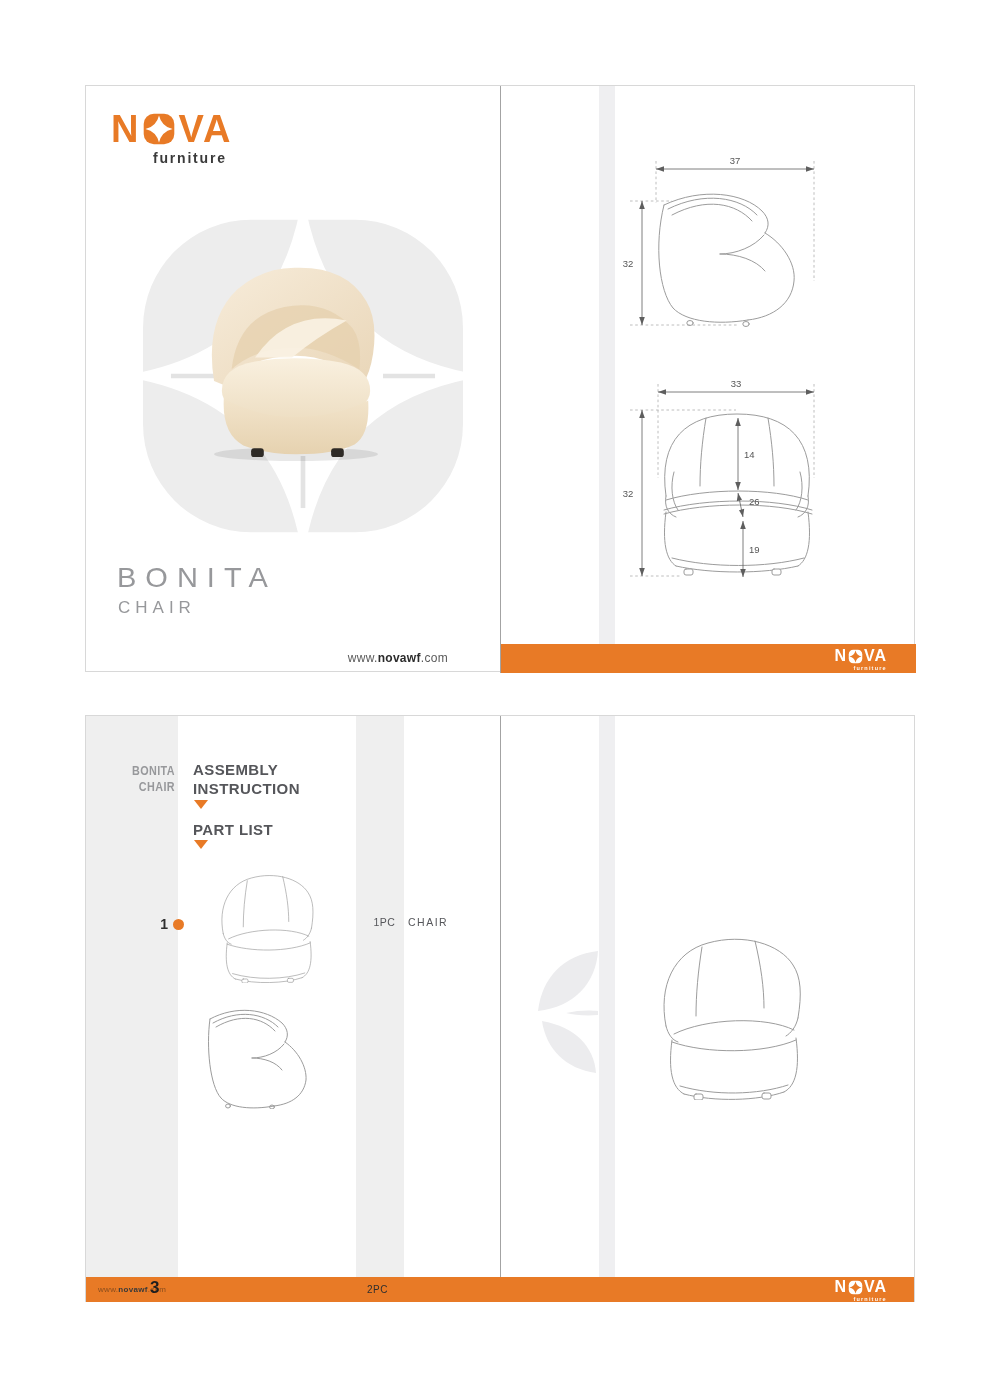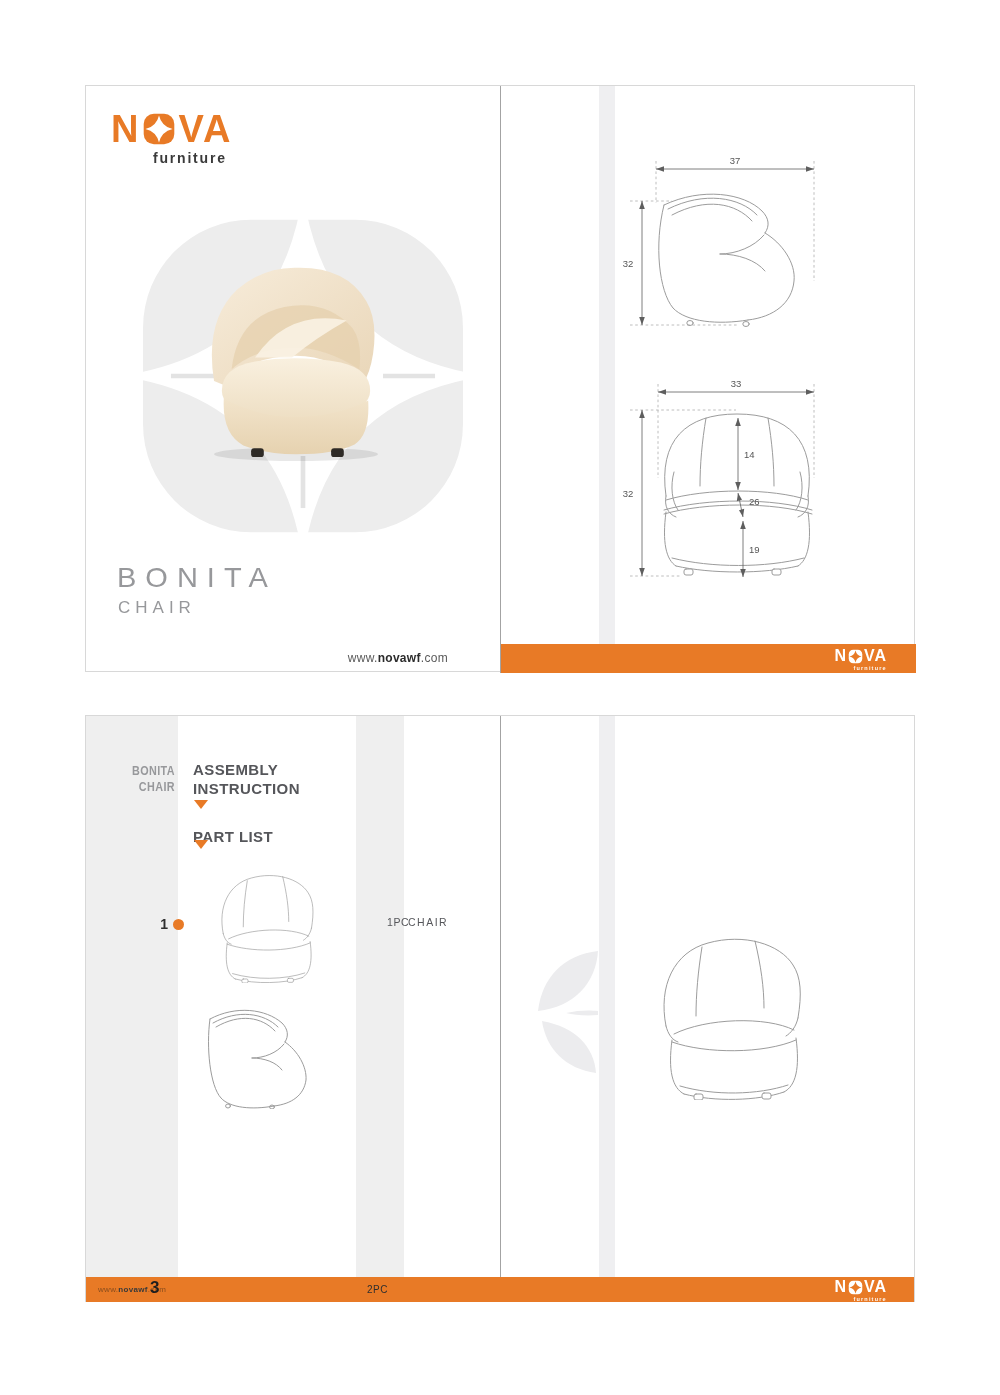--- a/index.html
+++ b/index.html
@@ -25,21 +25,21 @@
   .bonita-sub{position:absolute;left:32px;top:512px;font-size:17px;color:#97989B;letter-spacing:5px;}
   .website{position:absolute;left:180px;top:565px;width:182px;text-align:right;font-size:12px;color:#5A5A5A;letter-spacing:.3px;}
   .website b{color:#2B2B2B;}
 
   
   .sidebar-title{position:absolute;left:0;top:47px;width:89px;text-align:right;font-size:13.5px;font-weight:bold;color:#97989B;line-height:16px;letter-spacing:.5px;transform:scaleX(.8);transform-origin:right top;}
   .h-block{position:absolute;left:107px;font-size:15px;font-weight:bold;color:#55565A;letter-spacing:.4px;line-height:19px;}
   .tri{position:absolute;width:0;height:0;border-left:7px solid transparent;border-right:7px solid transparent;border-top:9px solid #E87A26;}
   .part-num{position:absolute;left:62px;top:200px;width:20px;text-align:right;font-size:14px;font-weight:bold;color:#2F2F2F;}
   .part-dot{position:absolute;left:87px;top:203px;width:11px;height:11px;border-radius:50%;background:#E87A26;}
-  .part-qty{position:absolute;left:254px;top:200px;width:69px;text-align:right;font-size:10.5px;color:#55565A;letter-spacing:.5px;}
+  .part-qty{position:absolute;left:264px;top:200px;width:69px;text-align:center;font-size:10.5px;color:#55565A;letter-spacing:.5px;}
   .part-name{position:absolute;left:322px;top:200px;font-size:10.5px;color:#55565A;letter-spacing:1.5px;}
 
   
   .f2-web{position:absolute;left:12px;top:8px;font-size:8px;color:#8A4D1D;letter-spacing:.3px;}
   .f2-web b{color:#3A3A3A;}
   .f2-page{position:absolute;left:64px;top:1px;font-size:17px;font-weight:bold;color:#1E1E1E;}
   .f2-qty{position:absolute;left:281px;top:7px;font-size:10px;color:#2F2F2F;letter-spacing:.5px;}
 
   
   svg{position:absolute;}
@@ -217,21 +217,21 @@
     <div>BONITA</div>
     <div>CHAIR</div>
   </div>
 
   <div class="h-block" style="top:44px;">
     <div>ASSEMBLY</div>
     <div>INSTRUCTION</div>
   </div>
   <div class="tri" style="left:108px;top:84px;"></div>
 
-  <div class="h-block" style="top:111px;">PART LIST</div>
+  <div class="h-block" style="top:104px;">PART LIST</div>
   <div class="tri" style="left:108px;top:124px;"></div>
 
   <div class="part-num">1</div>
   <div class="part-dot"></div>
   <div class="part-qty">1PC</div>
   <div class="part-name">CHAIR</div>
 
   <svg style="left:118px;top:152px;" width="120" height="115" viewBox="0 0 170 172">
     <g class="art" stroke-width="1.3">
       <path d="M24,98 C16,58 32,24 66,15 C102,5 138,16 151,37 C159,49 160,66 156,90"></path>

